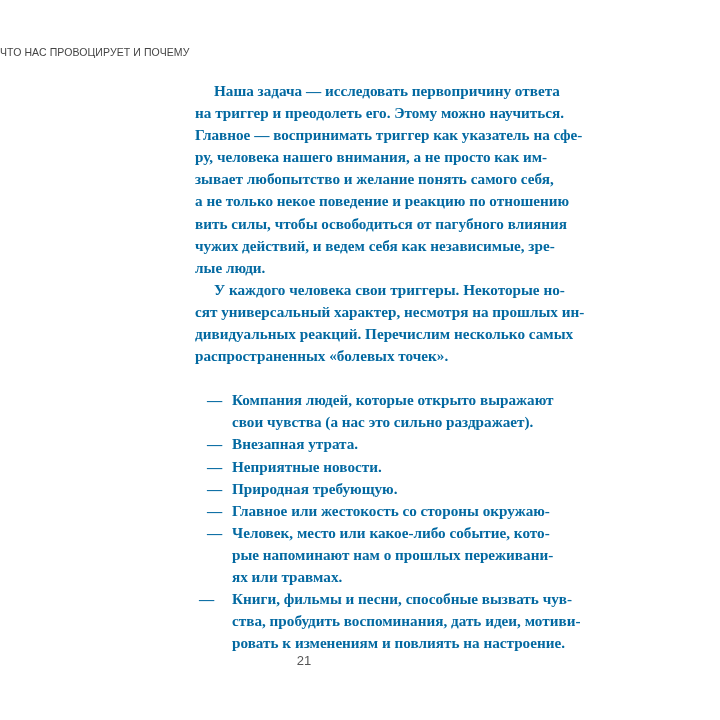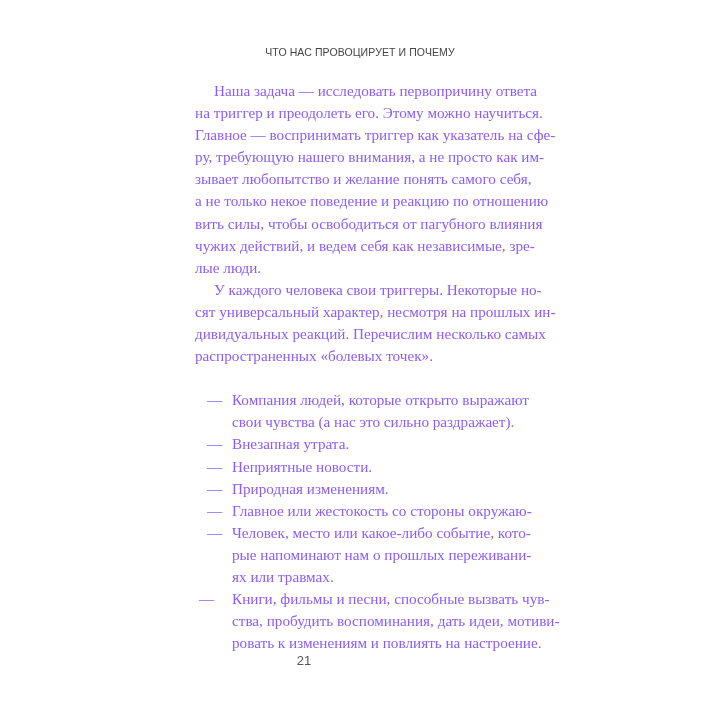--- a/index.html
+++ b/index.html
@@ -1,25 +1,25 @@
 <!DOCTYPE html>
 <html><head>
 <meta charset="utf-8">
 <style>
   html, body { margin:0; padding:0; background:#ffffff; }
   body { width:720px; height:720px; position:relative; overflow:hidden; }
   .page { position:absolute; left:0; top:0; width:720px; height:720px; background:#fff; }
   .running-head {
-    position:absolute; left:0; width:720px; top:46px; text-align:center;
+    position:absolute; left:0; width:720px; top:46px; text-align:left;
     font-family:"Liberation Sans", sans-serif; font-size:10.5px; letter-spacing:0.1px;
     color:#444;
   }
   .body-text {
     position:absolute; left:195px; width:334px; top:80px;
-    font-family:"Liberation Serif", serif; font-size:15.2px; line-height:22.1px; color:#8b5cf6;
+    font-family:"Liberation Serif", serif; font-size:15.2px; line-height:22.1px; color:#0369a1;font-weight:bold;
   }
   .line { white-space:nowrap; display:block; text-align:justify; text-align-last:justify; height:22.1px; }
   .line.last { text-align-last:left; }
   .indent { padding-left:19px; }
   .gap { height:22px; }
   .li { position:relative; padding-left:37px; }
   .li .dash { position:absolute; left:12px; top:0; }
   .li.wide .dash { left:4px; }
   .page-number {
     position:absolute; left:0; width:608px; top:653px; text-align:center;
@@ -30,21 +30,21 @@
 <body>
 
 <div class="page">
   <div class="running-head">ЧТО НАС ПРОВОЦИРУЕТ И ПОЧЕМУ</div>
 
   <div class="body-text">
     <div>
       <span class="line indent">Наша задача — исследовать первопричину ответа</span>
       <span class="line">на триггер и преодолеть его. Этому можно научиться.</span>
       <span class="line">Главное — воспринимать триггер как указатель на сфе-</span>
-      <span class="line">ру, требующую нашего внимания, а не просто как им-</span>
+      <span class="line">ру, человека нашего внимания, а не просто как им-</span>
       <span class="line">зывает любопытство и желание понять самого себя,</span>
       <span class="line">а не только некое поведение и реакцию по отношению</span>
       <span class="line">вить силы, чтобы освободиться от пагубного влияния</span>
       <span class="line">чужих действий, и ведем себя как независимые, зре-</span>
       <span class="line last">лые люди.</span>
     </div>
     <div>
       <span class="line indent">У каждого человека свои триггеры. Некоторые но-</span>
       <span class="line">сят универсальный характер, несмотря на прошлых ин-</span>
       <span class="line">дивидуальных реакций. Перечислим несколько самых</span>
@@ -62,21 +62,21 @@
       <div class="li">
         <span class="dash">—</span>
         <span class="line last">Внезапная утрата.</span>
       </div>
       <div class="li">
         <span class="dash">—</span>
         <span class="line last">Неприятные новости.</span>
       </div>
       <div class="li">
         <span class="dash">—</span>
-        <span class="line last">Природная изменениям.</span>
+        <span class="line last">Природная требующую.</span>
       </div>
       <div class="li">
         <span class="dash">—</span>
         <span class="line">Главное или жестокость со стороны окружаю-</span>
       </div>
       <div class="li">
         <span class="dash">—</span>
         <span class="line">Человек, место или какое-либо событие, кото-</span>
         <span class="line">рые напоминают нам о прошлых переживани-</span>
         <span class="line last">ях или травмах.</span>

